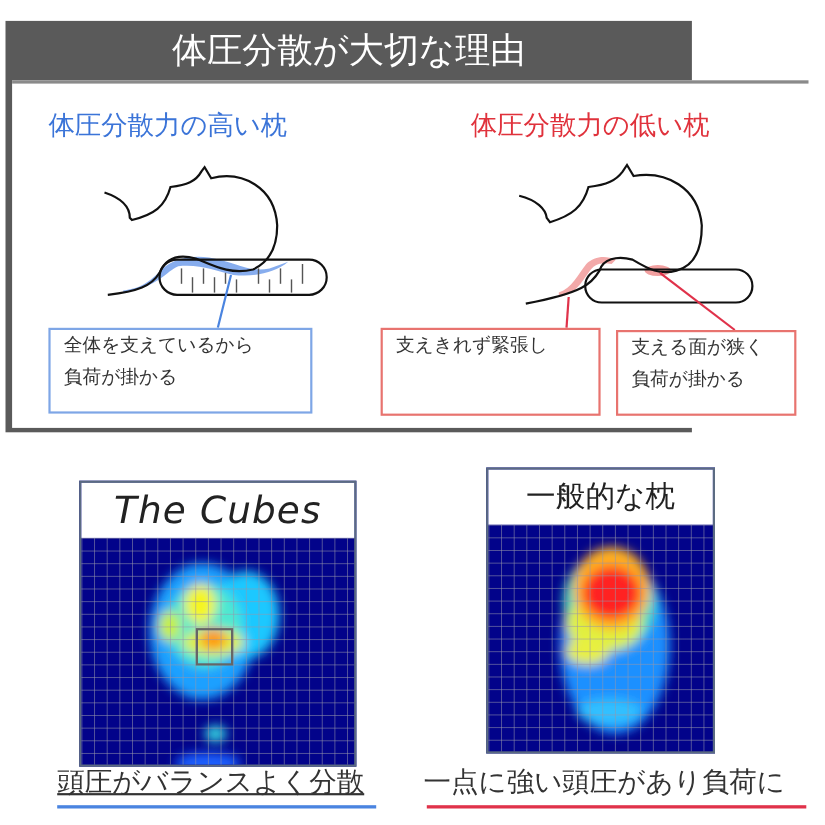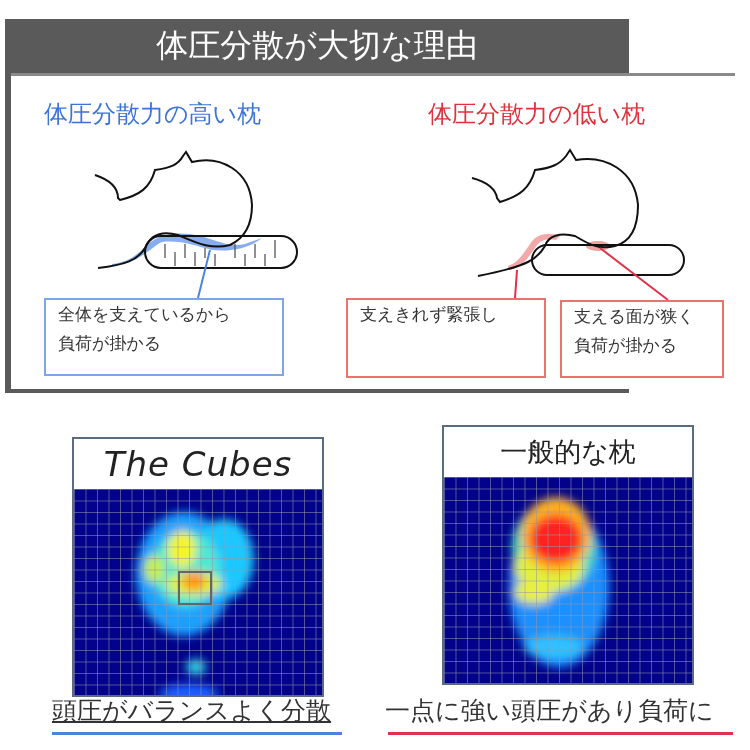--- a/index.html
+++ b/index.html
@@ -102,21 +102,21 @@
       <ellipse cx="120" cy="95" rx="28" ry="12" fill="#e0f040"></ellipse>
       <ellipse cx="120" cy="92" rx="12" ry="10" fill="#ff9a10"></ellipse>
       <ellipse cx="122" cy="178" rx="10" ry="8" fill="#30d0e0"></ellipse>
       <ellipse cx="115" cy="205" rx="30" ry="10" fill="#1a60ff"></ellipse>
     </g>
   </svg>
   <div class="heat-grid"></div>
   <div style="position:absolute; left:104px; top:132px; width:30px; height:30px; border:2px solid #666;"></div>
 </div>
 
-<div class="heat" style="left:442px; top:425px; width:252px; height:260px;">
+<div class="heat" style="left:442px; top:425px; width:208px; height:260px;">
   <div class="heat-head" style="font-size:27px;">一般的な枕</div>
   <svg width="248" height="206" style="position:absolute; left:0; top:50px;">
     <defs>
         <filter id="b2">
           <feGaussianBlur stdDeviation="5"></feGaussianBlur>
         </filter>
       </defs>
     <g filter="url(#b2)">
       <ellipse cx="115" cy="110" rx="50" ry="80" fill="#1a90ff"></ellipse>
       <ellipse cx="110" cy="70" rx="42" ry="45" fill="#40e0c0"></ellipse>

